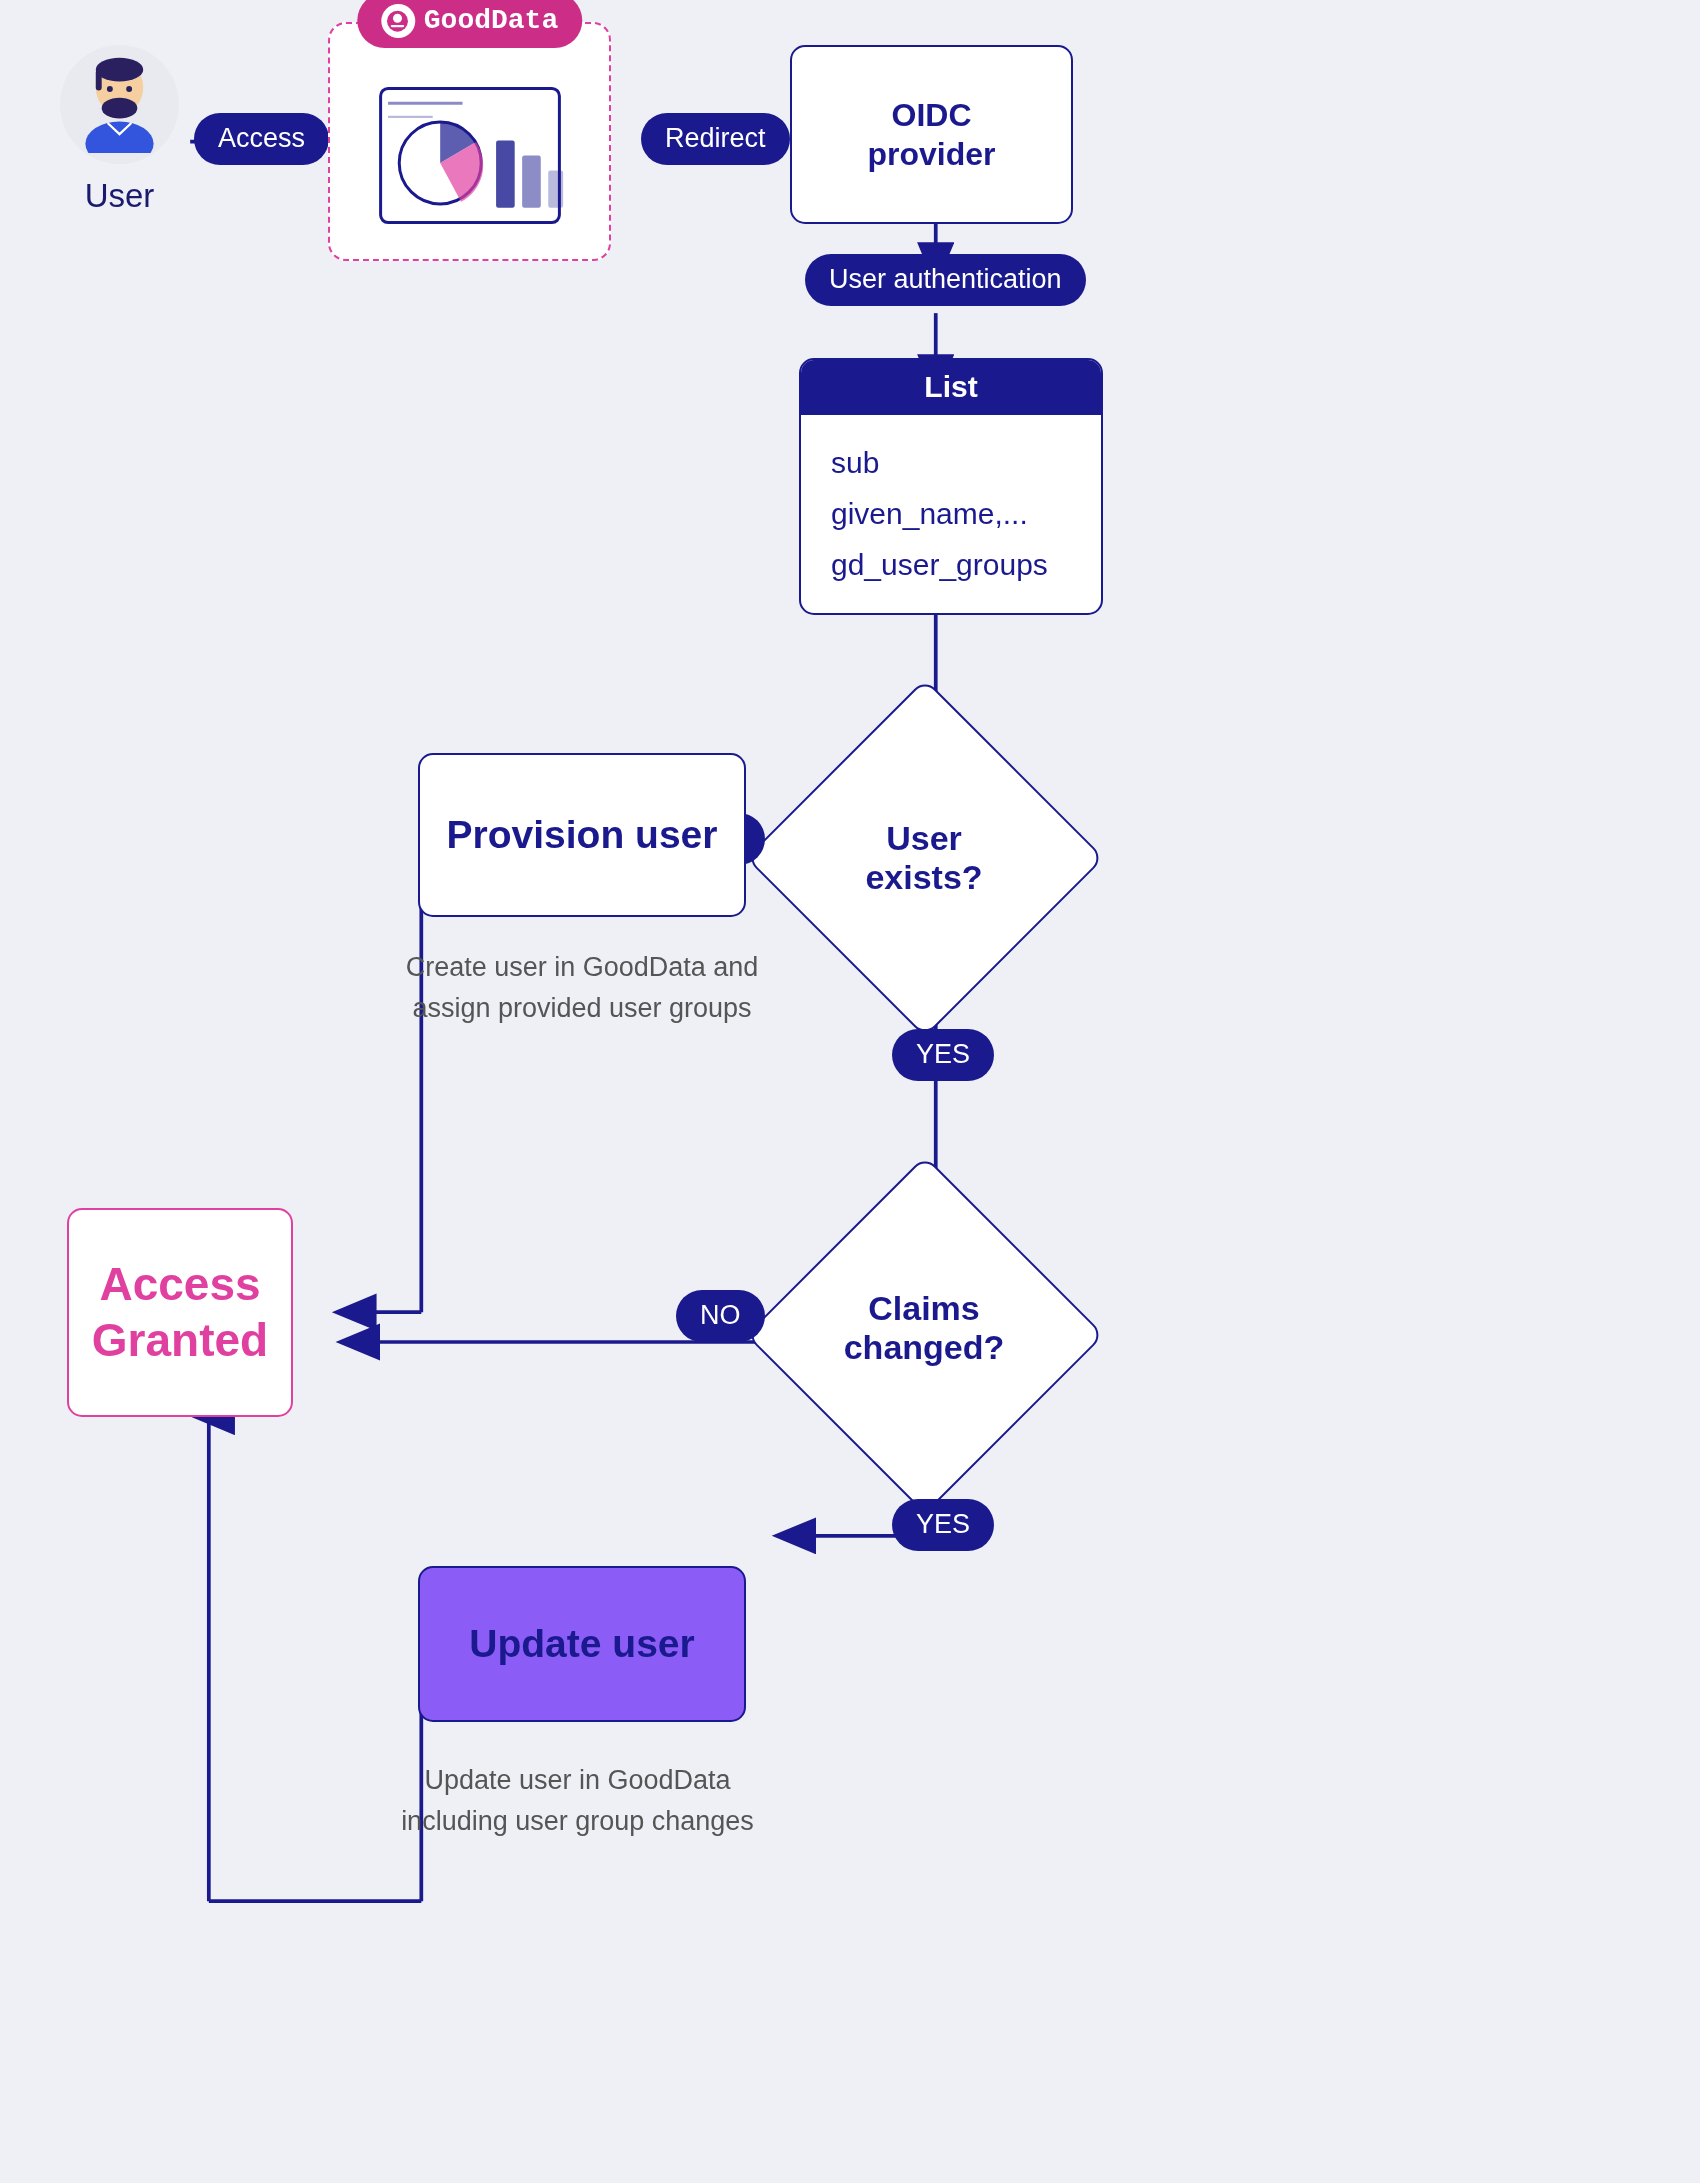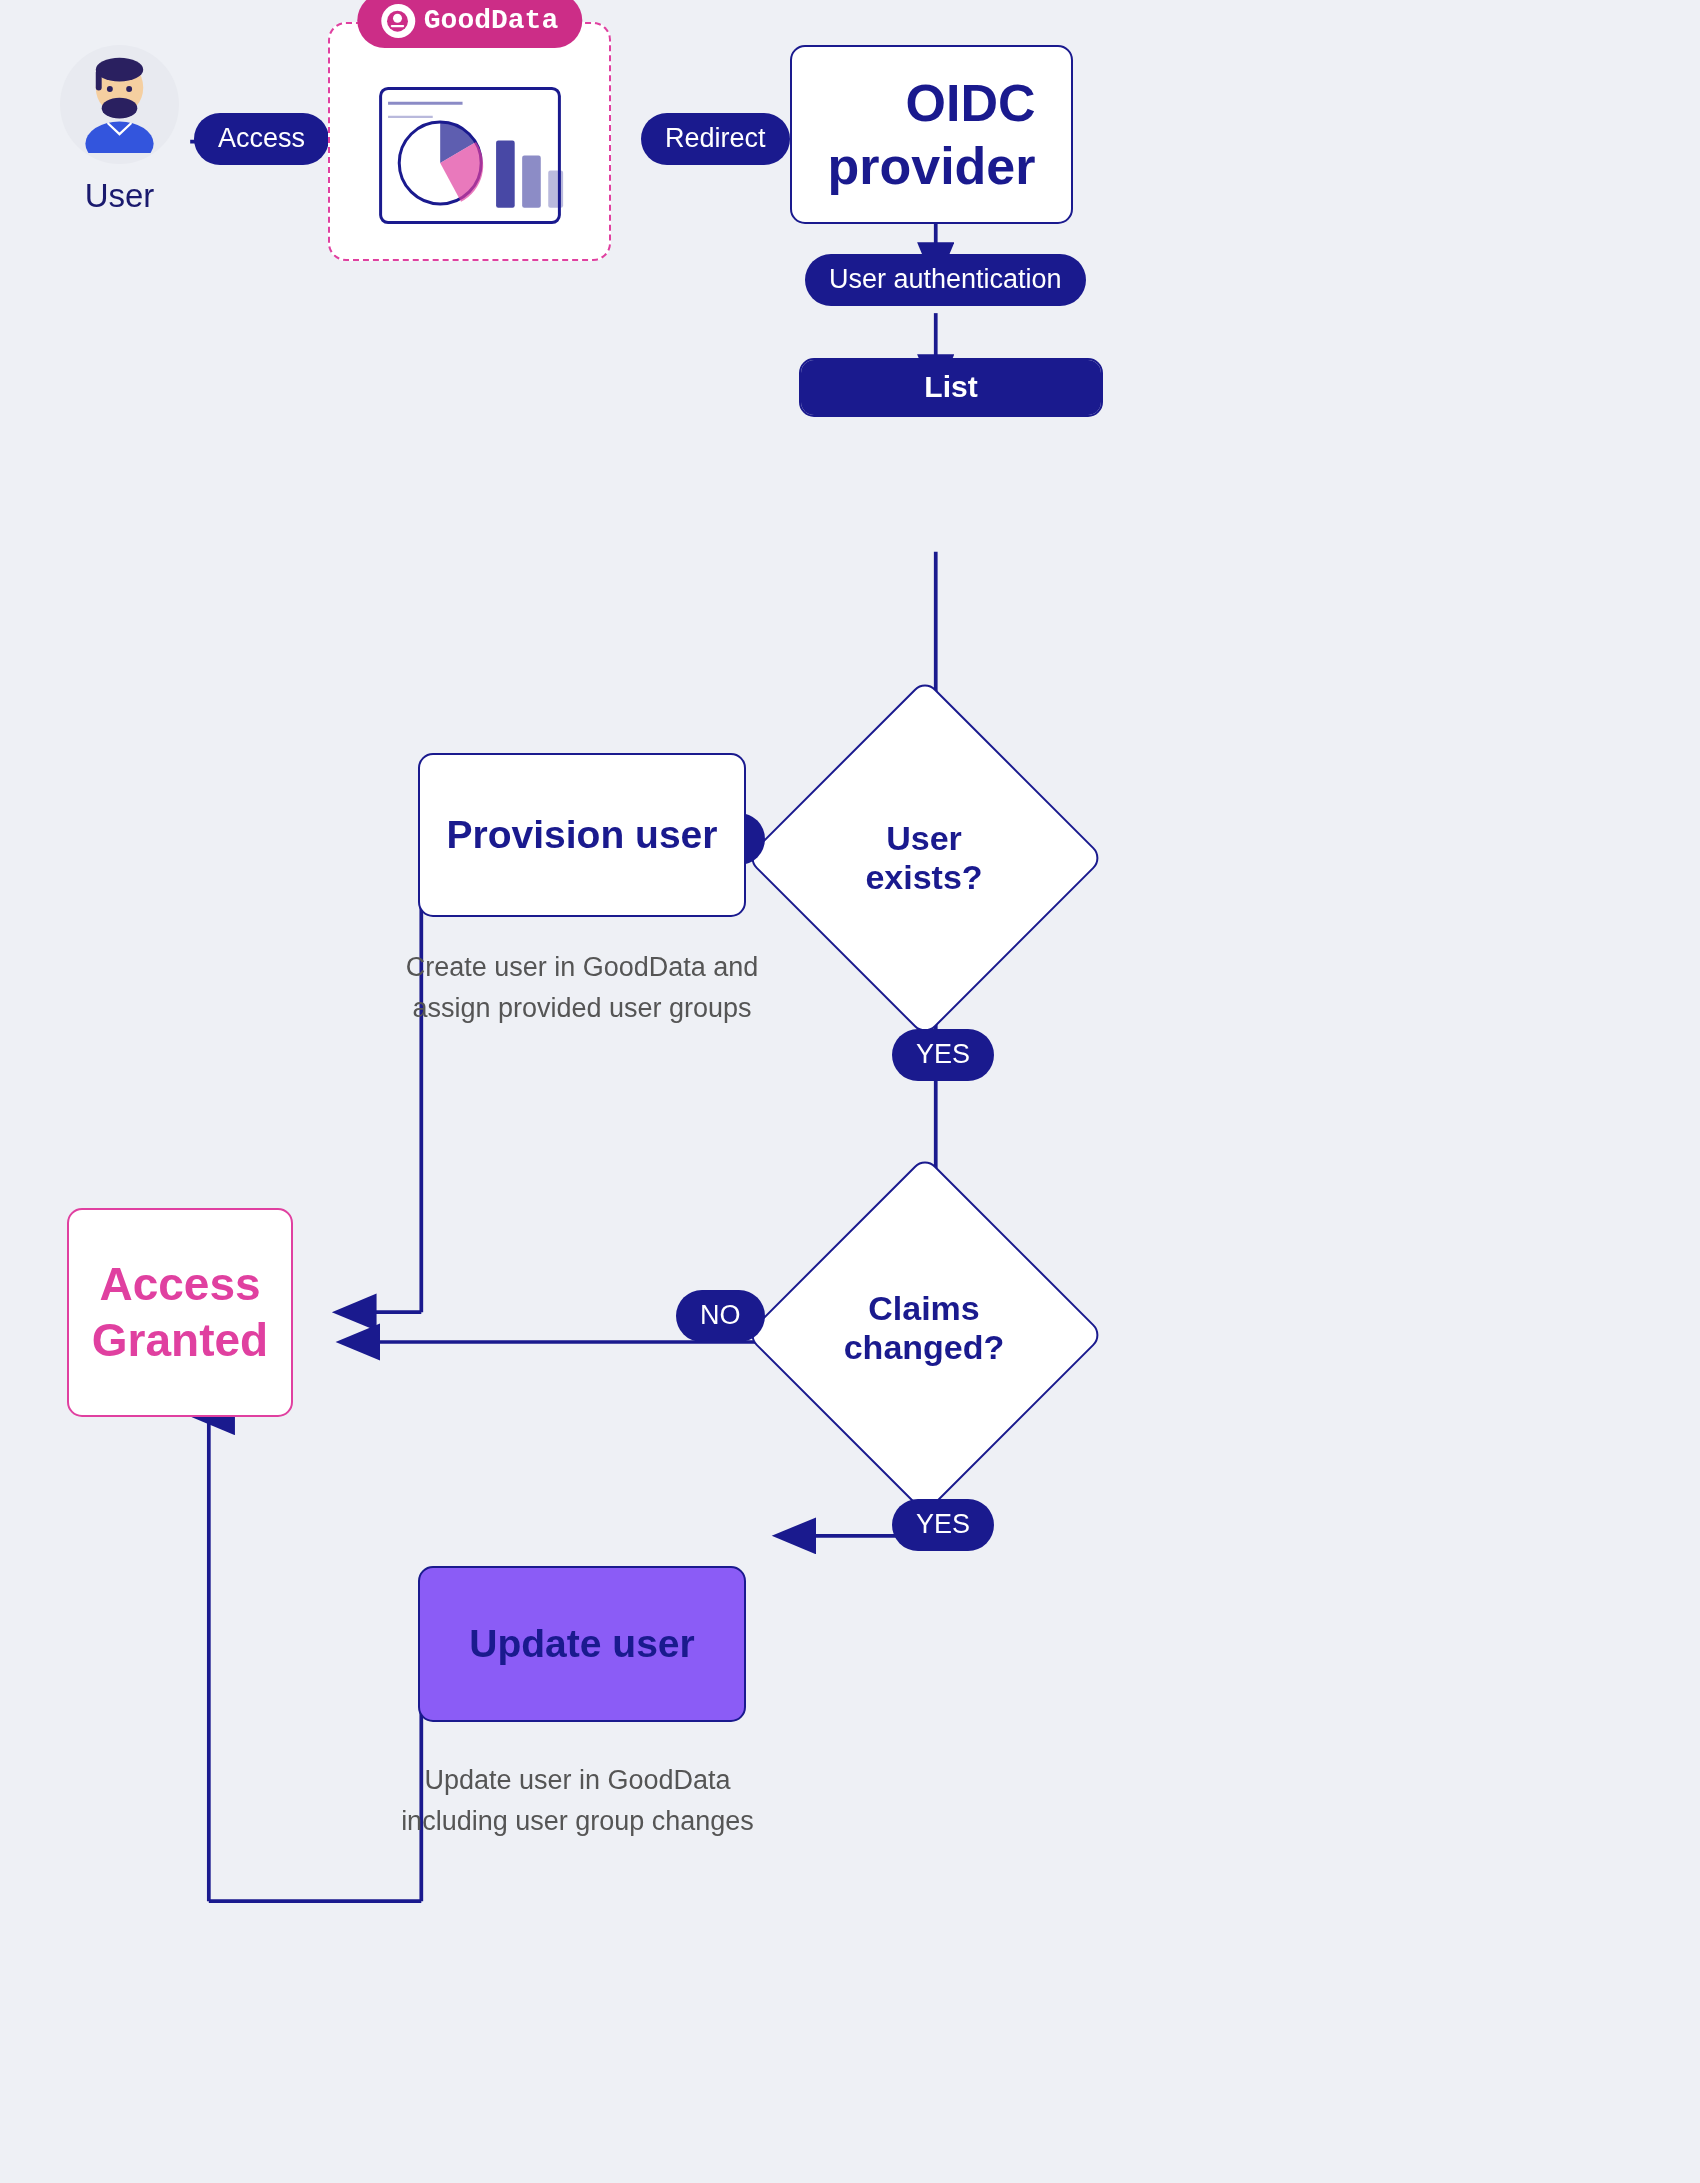--- a/index.html
+++ b/index.html
@@ -112,24 +112,24 @@
       width: 283px;
       height: 179px;
       border: 2.2px solid #1a1a8e;
       border-radius: 15px;
       background: white;
       display: flex;
       align-items: center;
       justify-content: center;
     }
     .oidc-text {
-      font-size: 52px;
+      font-size: 32px;
       font-weight: 700;
       color: #1a1a8e;
-      text-align: right;
+      text-align: center;
       line-height: 1.2;
     }
 
     
     .user-auth-badge {
       position: absolute;
       top: 254px;
       left: 805px;
       background: #1a1a8e;
       border-radius: 37px;
@@ -455,20 +455,23 @@
   <div class="badge badge-redirect">Redirect</div>
 
   <div class="oidc-box">
     <div class="oidc-text">OIDC<br>provider</div>
   </div>
 
   <div class="badge user-auth-badge">User authentication</div>
 
   <div class="list-box">
     <div class="list-box-header">List</div>
+    <div class="list-box-content">
+      sub<br>given_name,...<br>gd_user_groups
+    </div>
   </div>
 
   <div class="diamond diamond-user-exists"></div>
   <div class="diamond-label diamond-user-exists-label">User<br>exists?</div>
 
   <div class="badge badge-no-user">NO</div>
 
   <div class="badge badge-yes-user">YES</div>
 
   <div class="provision-box">

